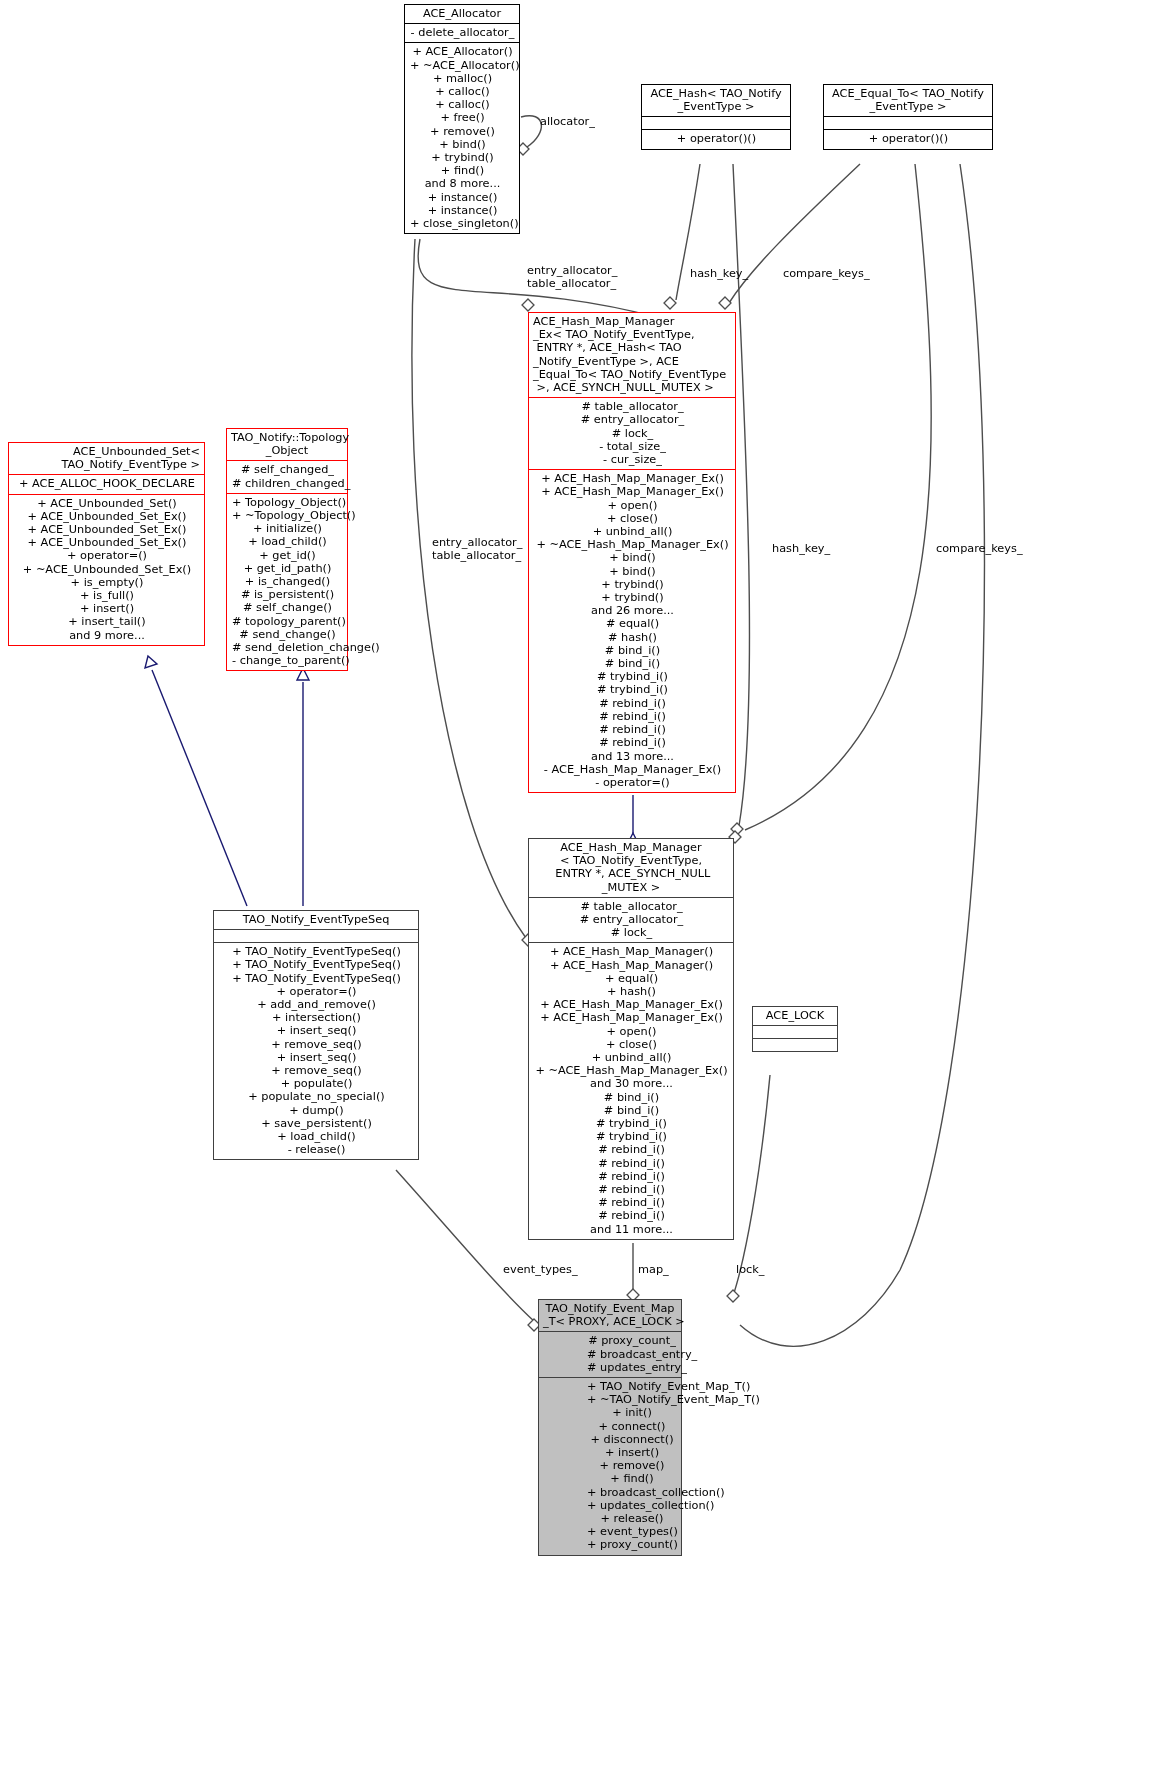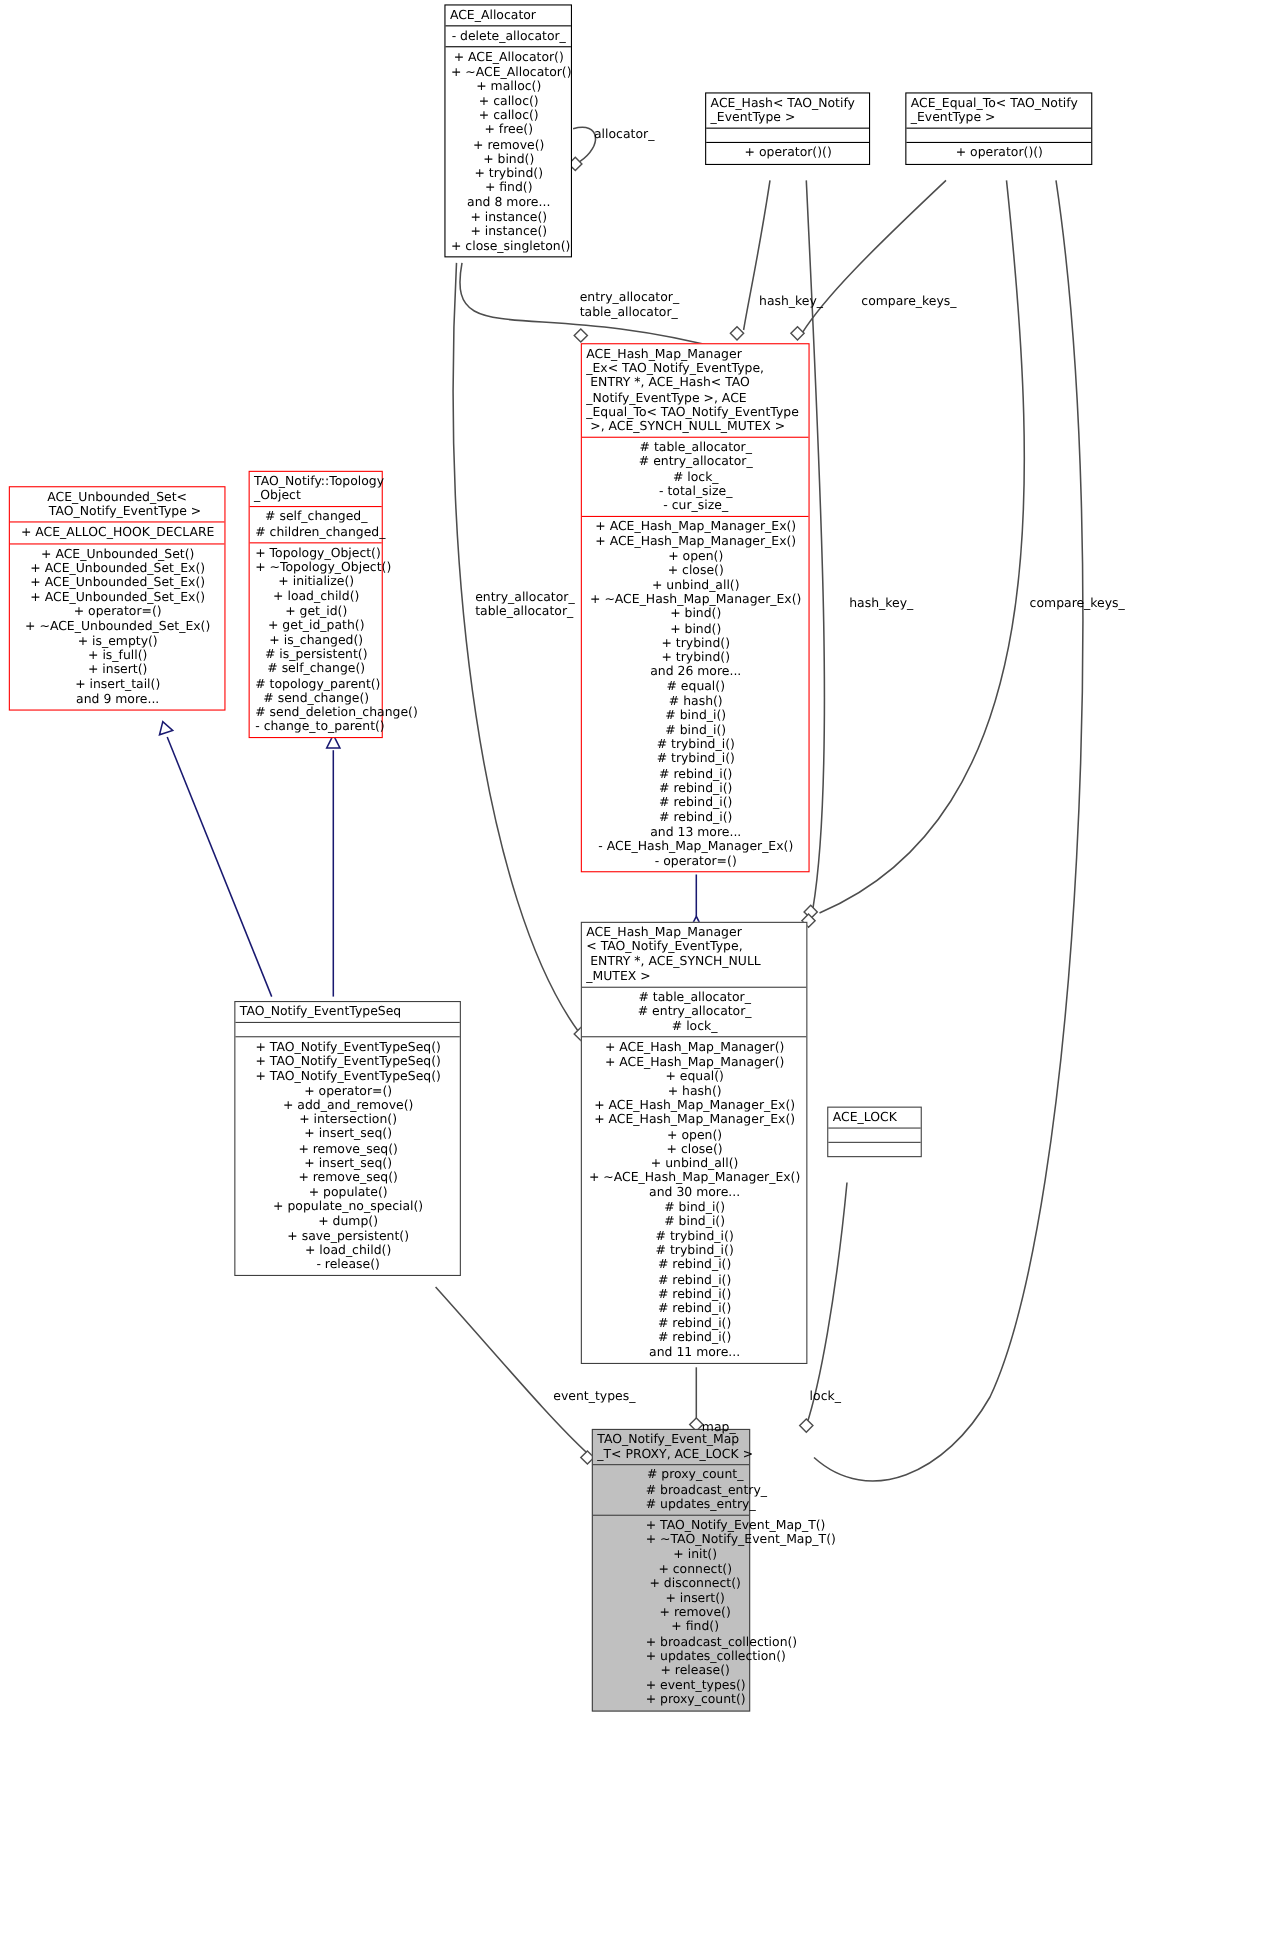--- a/index.html
+++ b/index.html
@@ -12,21 +12,21 @@
   svg.edges{position:absolute;left:0;top:0;width:1163px;height:1776px;pointer-events:none;}
 
   .node{position:absolute;background:#ffffff;box-sizing:border-box;}
   .node.black{border:1px solid #000000;}
   .node.red{border:1px solid #ff0000;}
   .node.grey{border:1px solid #404040;background:#c0c0c0;}
   .node.darkb{border:1px solid #404040;}
 
   .sec{box-sizing:border-box;}
   .sec.title{
-    text-align:left;padding:2px 4px 3px 4px;line-height:13.2px;font-size:11.3px;color:#000;
+    text-align:center;padding:2px 4px 3px 4px;line-height:13.2px;font-size:11.3px;color:#000;
   }
   .node.black>.sec+.sec{border-top:1px solid #000000;}
   .node.red>.sec+.sec{border-top:1px solid #ff0000;}
   .node.grey>.sec+.sec{border-top:1px solid #404040;padding-left:48px;}
   .node.darkb>.sec+.sec{border-top:1px solid #404040;}
 
   .sec.attrs, .sec.ops{
     padding:2px 4px 3px 5px;line-height:13.2px;font-size:11.3px;color:#000;text-align:center;
   }
   .sec.empty{height:13px;}
@@ -183,21 +183,21 @@
       <div class="row"># rebind_i()</div>
       <div class="row"># rebind_i()</div>
       <div class="row"># rebind_i()</div>
       <div class="row">and 13 more...</div>
       <div class="row">- ACE_Hash_Map_Manager_Ex()</div>
       <div class="row">- operator=()</div>
     </div>
   </div>
 
   <div class="node red" style="left:8px;top:442px;width:197px;">
-    <div class="sec title" style="text-align:center;">
+    <div class="sec title" style="text-align:right;">
       <div class="row">ACE_Unbounded_Set&lt;</div>
       <div class="row">    TAO_Notify_EventType &gt;</div>
     </div>
     <div class="sec attrs">
       <div class="row">+ ACE_ALLOC_HOOK_DECLARE</div>
     </div>
     <div class="sec ops">
       <div class="row">+ ACE_Unbounded_Set()</div>
       <div class="row">+ ACE_Unbounded_Set_Ex()</div>
       <div class="row">+ ACE_Unbounded_Set_Ex()</div>
@@ -347,17 +347,17 @@
 
   <div class="elabel" style="left:432px;top:537px;">entry_allocator_
 table_allocator_</div>
 
   <div class="elabel" style="left:772px;top:543px;">hash_key_</div>
 
   <div class="elabel" style="left:936px;top:543px;">compare_keys_</div>
 
   <div class="elabel" style="left:503px;top:1264px;">event_types_</div>
 
-  <div class="elabel" style="left:638px;top:1264px;margin-top:28px;">map_</div>
+  <div class="elabel" style="left:638px;top:1264px;">map_</div>
 
   <div class="elabel" style="left:736px;top:1264px;">lock_</div>
 
 </div>
 
 </body></html>

